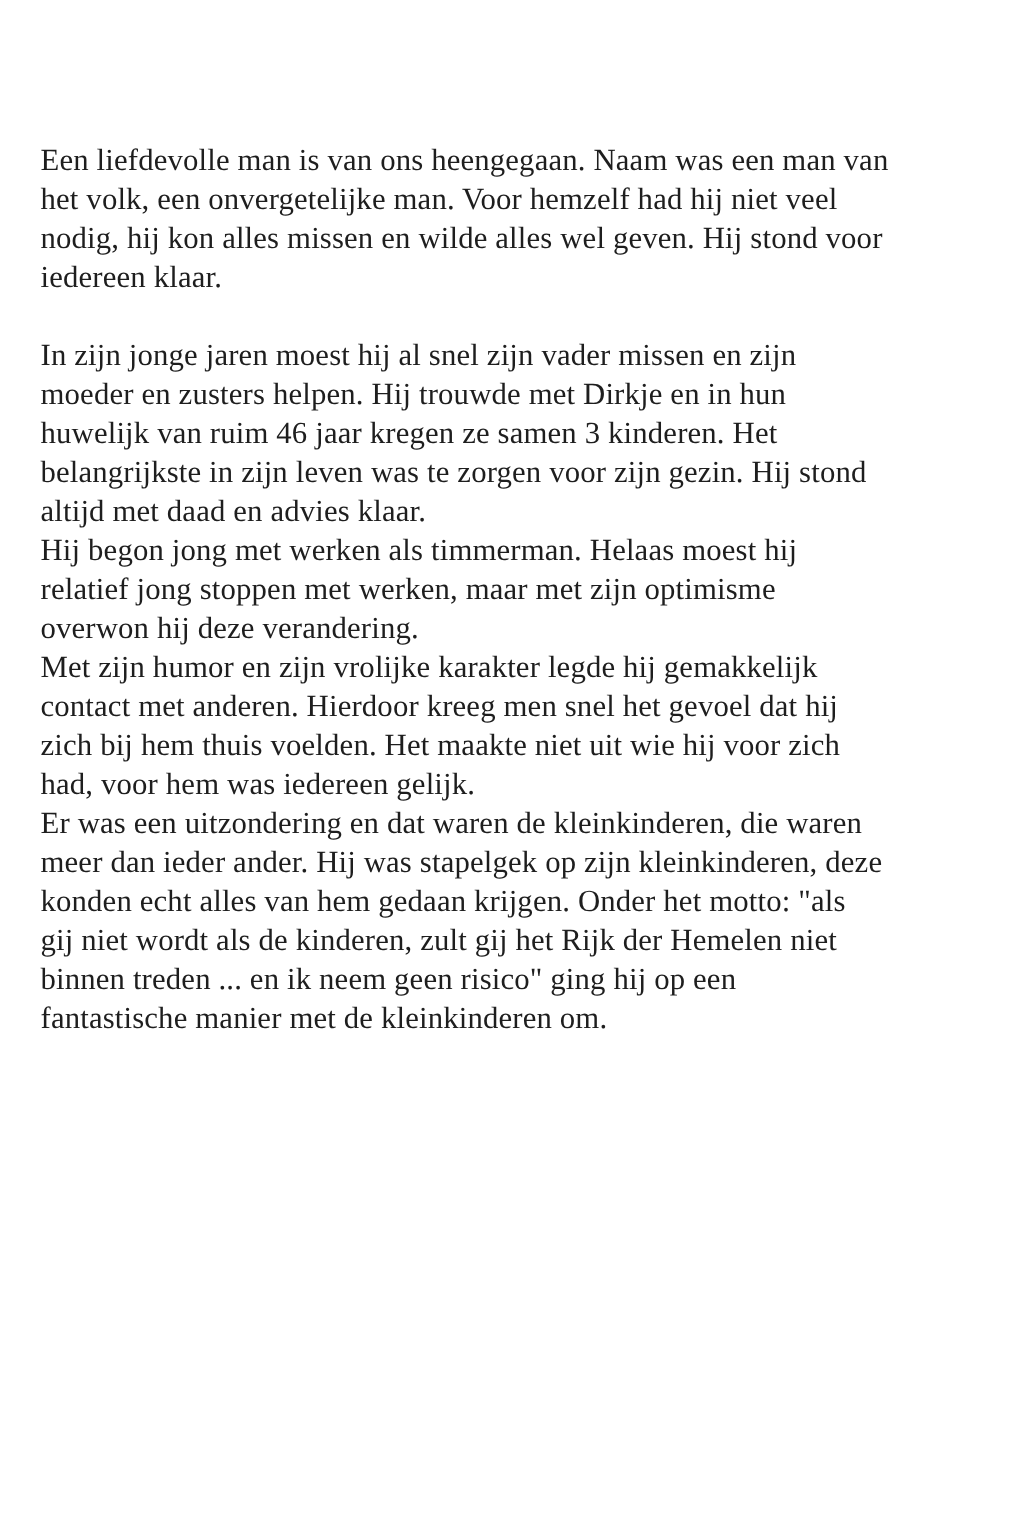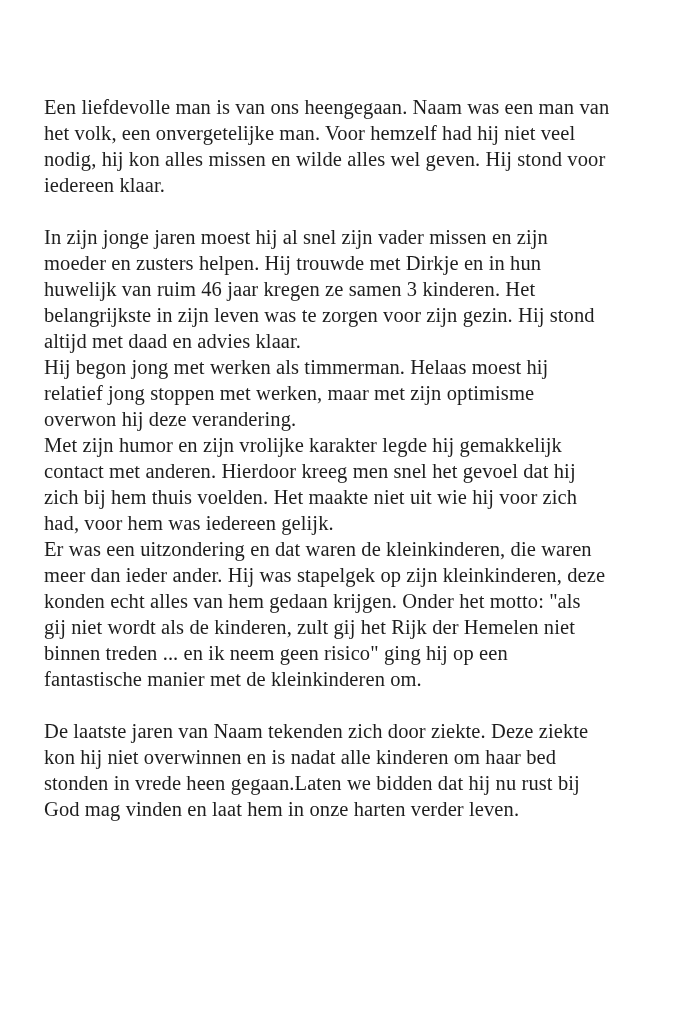--- a/index.html
+++ b/index.html
@@ -8,21 +8,21 @@
     background: #ffffff;
   }
   body {
     width: 683px;
     height: 1024px;
     overflow: hidden;
   }
   .document {
     box-sizing: border-box;
     width: 683px;
-    padding: 94px 16px 0 44px;
+    padding: 94px 16px 0 27px;
     font-family: "Liberation Serif", "DejaVu Serif", serif;
     font-size: 20.5px;
     line-height: 26px;
     color: #1e1e1e;
     letter-spacing: 0.1px;
   }
   .document p {
     margin: 0 0 26px 0;
     white-space: pre-line; 
   }
@@ -49,17 +49,13 @@
 Met zijn humor en zijn vrolijke karakter legde hij gemakkelijk
 contact met anderen. Hierdoor kreeg men snel het gevoel dat hij
 zich bij hem thuis voelden. Het maakte niet uit wie hij voor zich
 had, voor hem was iedereen gelijk.
 Er was een uitzondering en dat waren de kleinkinderen, die waren
 meer dan ieder ander. Hij was stapelgek op zijn kleinkinderen, deze
 konden echt alles van hem gedaan krijgen. Onder het motto: "als
 gij niet wordt als de kinderen, zult gij het Rijk der Hemelen niet
 binnen treden ... en ik neem geen risico" ging hij op een
 fantastische manier met de kleinkinderen om.</p>
-  <p>De laatste jaren van Naam tekenden zich door ziekte. Deze ziekte
-kon hij niet overwinnen en is nadat alle kinderen om haar bed
-stonden in vrede heen gegaan.Laten we bidden dat hij nu rust bij
-God mag vinden en laat hem in onze harten verder leven.</p>
 </main>
 
 </body></html>

